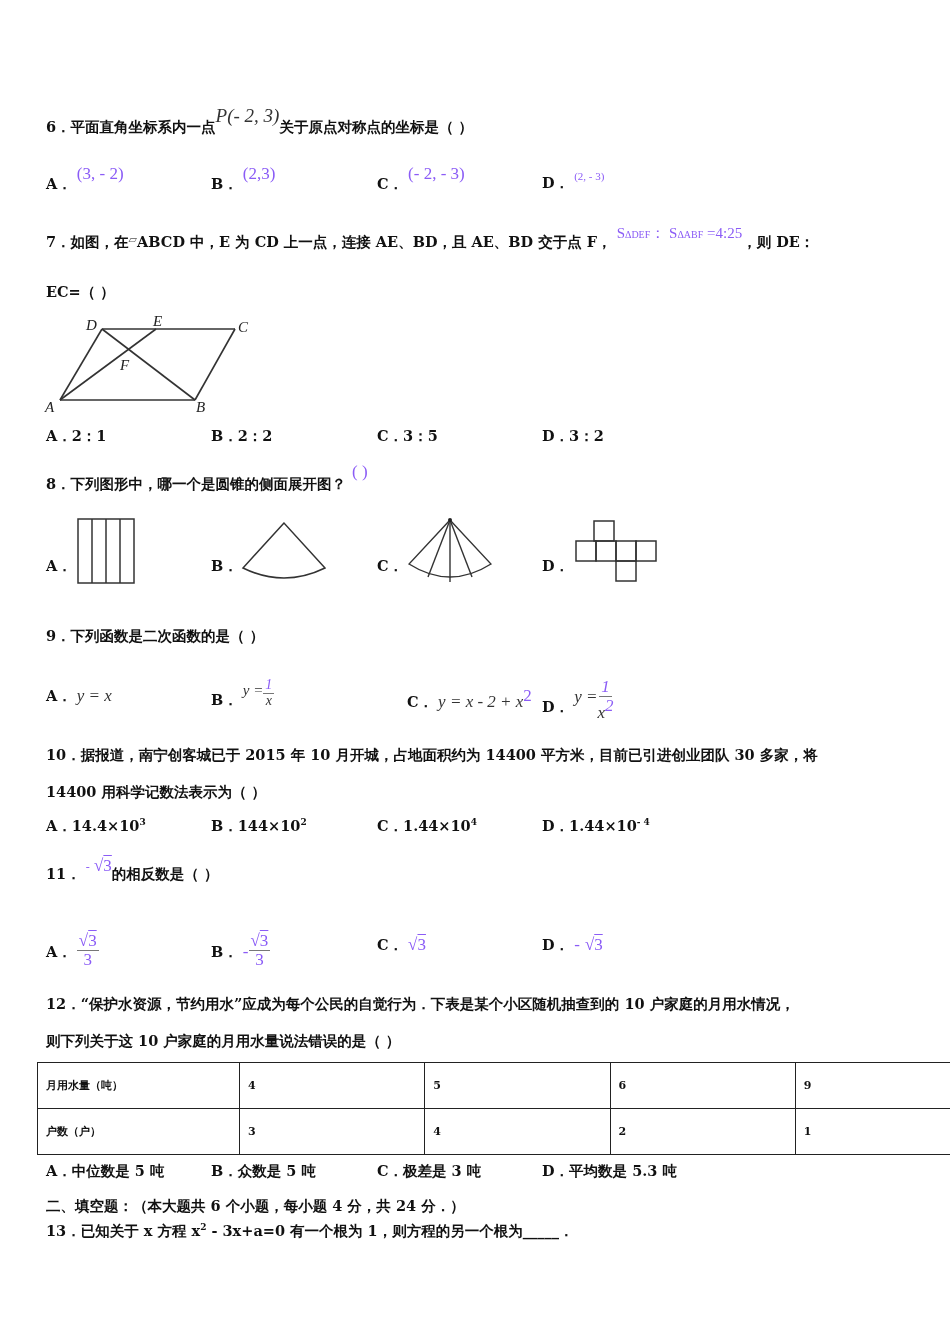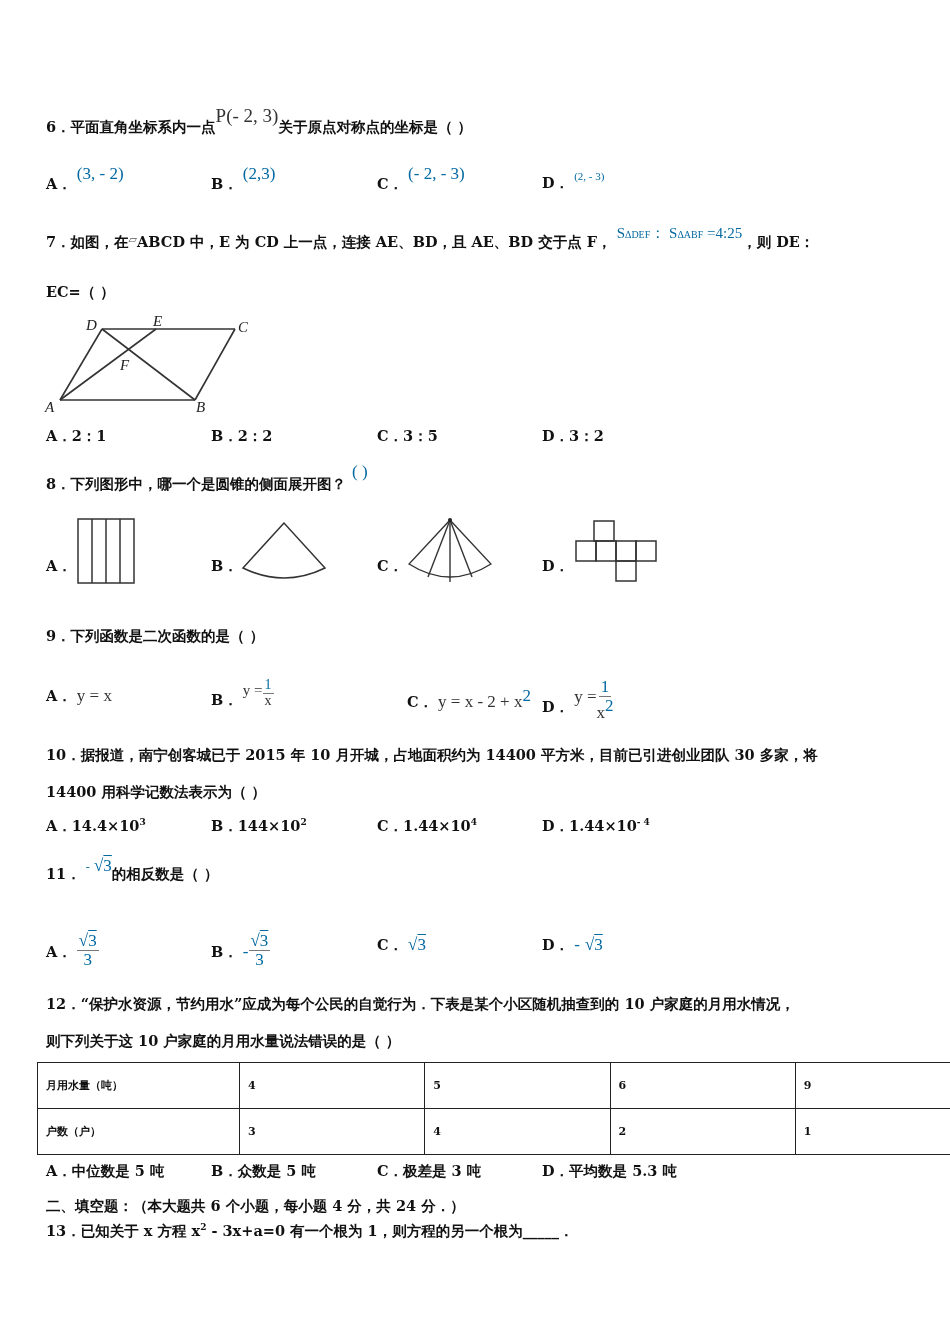--- a/index.html
+++ b/index.html
@@ -1,22 +1,22 @@
 <!DOCTYPE html>
 <html><head>
 <meta charset="utf-8">
 <style>
   html, body { margin:0; padding:0; background:#ffffff; }
   body { width:950px; height:1344px; position:relative; overflow:hidden;
          font-family:"DejaVu Serif","Liberation Serif",serif; color:#111; }
   .abs { position:absolute; white-space:nowrap; }
   .q { font-size:14.5px; font-weight:bold; }
   .opt { font-size:14.5px; font-weight:bold; }
-  .math { font-family:"Liberation Serif","DejaVu Serif",serif; font-weight:normal; font-size:17px; color:#333; }
-  .mathn { font-family:"Liberation Serif","DejaVu Serif",serif; font-weight:normal; font-size:17px; color:#0369a1; }
+  .math { font-family:"Liberation Serif","DejaVu Serif",serif; font-style:italic; font-weight:normal; font-size:17px; color:#333; }
+  .mathn { font-family:"Liberation Serif","DejaVu Serif",serif; font-weight:normal; font-size:17px; color:#8b5cf6; }
   .small { font-size:10px; }
   sup { font-size:9px; }
   .frac { display:inline-flex; flex-direction:column; align-items:center; vertical-align:middle; line-height:1.05; }
   .frac .num { border-bottom:1px solid #777; padding:0 2px; }
   .sqrt { text-decoration: overline; }
   table.data { position:absolute; left:37px; top:1062px; width:944px; border-collapse:collapse; font-size:11px; font-weight:bold; }
   table.data td { border:1.5px solid #222; height:45px; padding:0 8px; vertical-align:middle; }
 </style>
 </head>
 <body>

